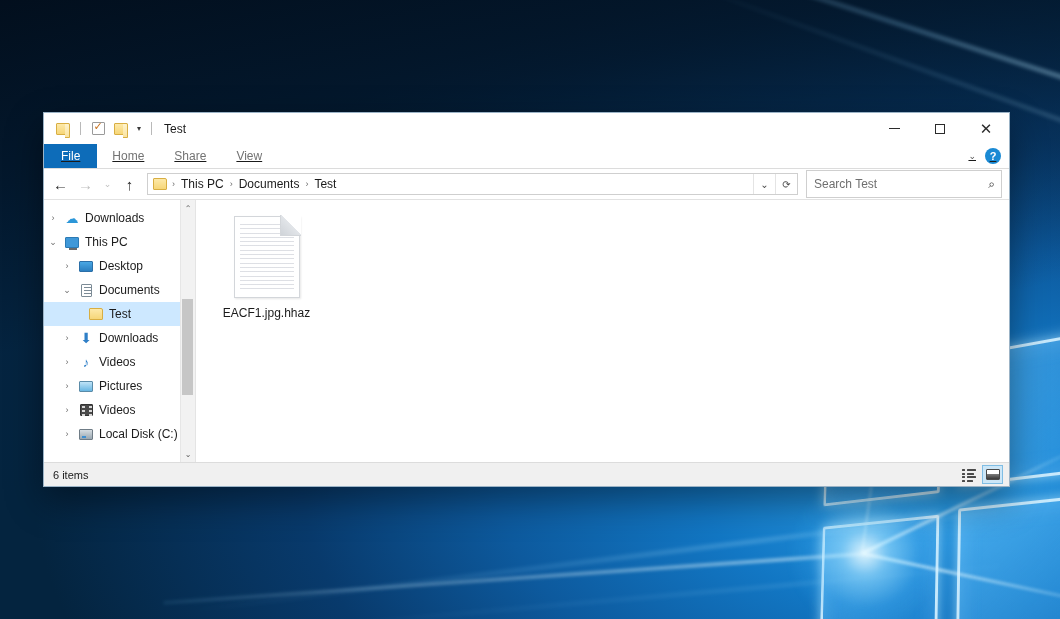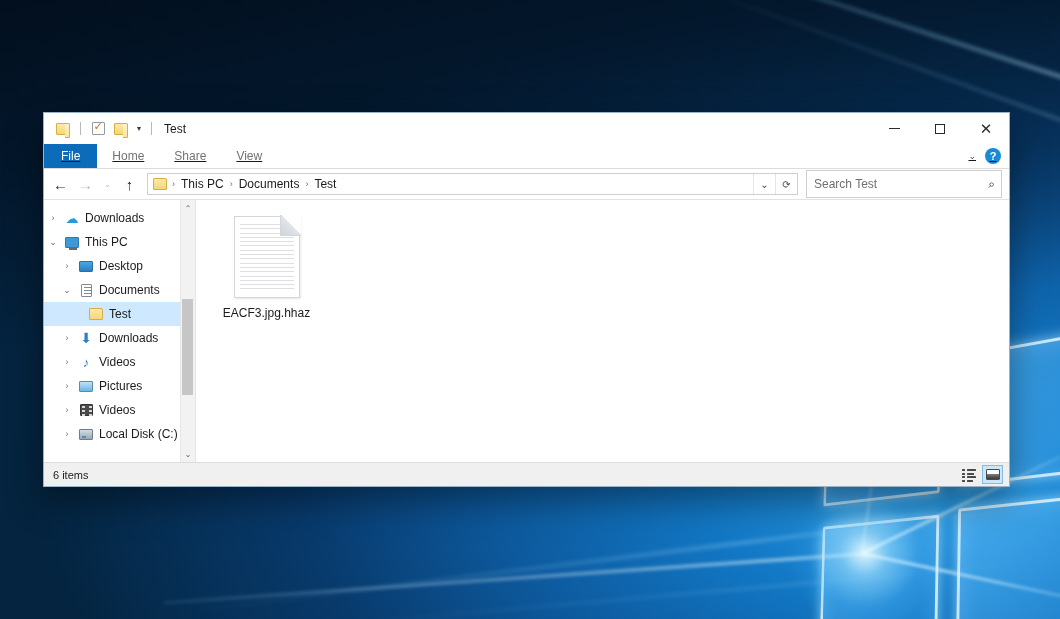--- a/index.html
+++ b/index.html
@@ -560,32 +560,32 @@
           <div class="scr-track">
             <div class="scr-thumb"></div>
           </div>
           <div class="scr-arrow">⌄</div>
         </div>
       </div>
 
       <div class="content">
 
 
-
-
         <div class="file-item">
           <div class="file-icon">
             <div class="page">
                 <div class="page-lines"></div>
               </div>
             <div class="page-fold-mask"></div>
             <div class="page-fold"></div>
           </div>
-          <div class="file-name">EACF3.jpg.hhaz</div>
-        </div>
+          <div class="file-name">EACF1.jpg.hhaz</div>
+        </div>
+
+
 
 
 
       </div>
     </div>
 
     <div class="statusbar">
       <span>6 items</span>
       <div class="status-views">
         <div class="view-btn">

